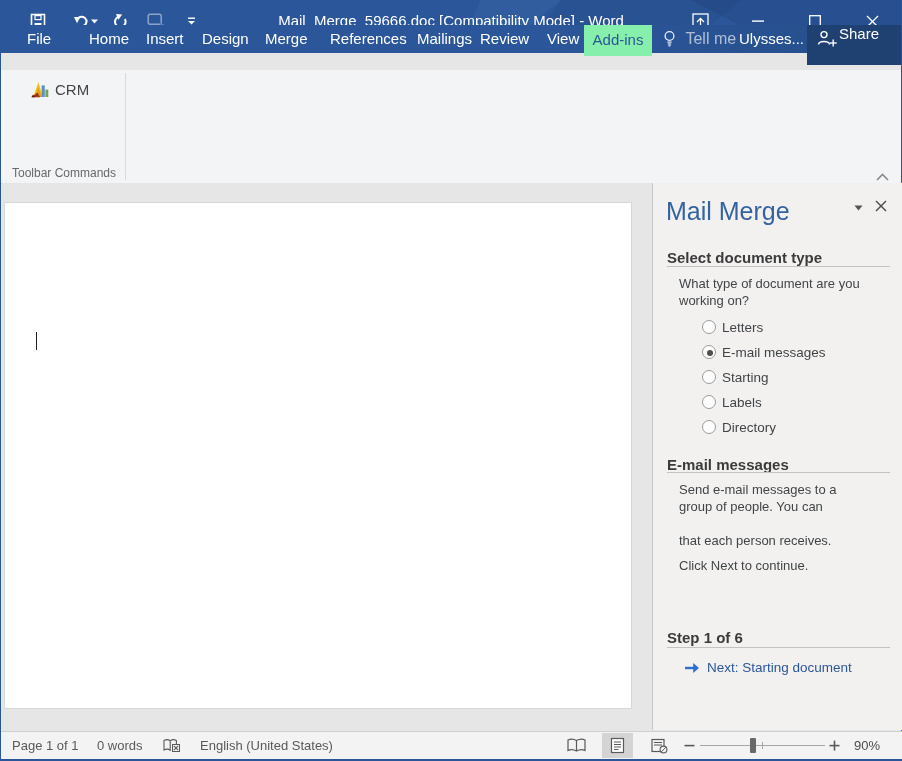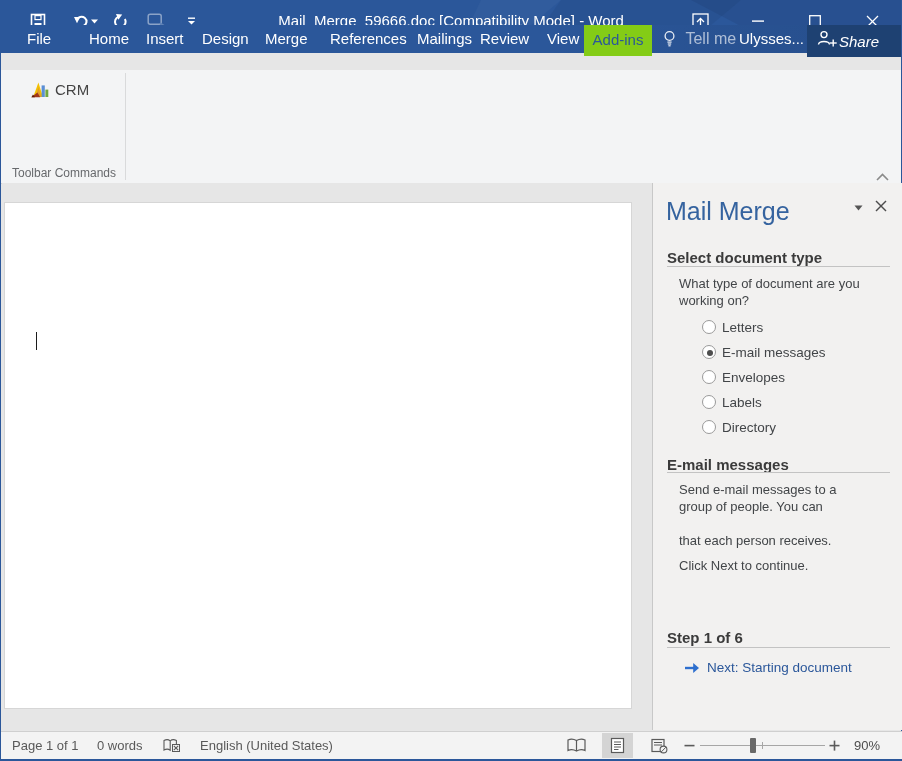--- a/index.html
+++ b/index.html
@@ -16,23 +16,23 @@
   .qat { position:absolute; left:0; top:0; height:42px; }
   .qat-btn { position:absolute; top:13px; width:16px; height:16px; }
   .title { position:absolute; left:0; top:0; width:900px; height:42px; line-height:42px;
            text-align:center; color:#ffffff; font-size:15px; }
   .winbtn { position:absolute; top:0; width:46px; height:42px; display:flex; align-items:center; justify-content:center; }
   
   .tabrow { position:absolute; left:0; top:25px; width:900px; height:28px; background:#2b579a; }
   .tabrow-shade { position:absolute; left:540px; top:0; width:360px; height:28px;
       background:linear-gradient(90deg, rgba(13,28,58,0) 0%, rgba(13,28,58,0.08) 45%, rgba(13,28,58,0.14) 100%); }
   .tab { position:absolute; top:0; height:28px; line-height:28px; color:#ffffff; font-size:15px; white-space:nowrap; }
-  .tab.active { background:#84cc16; color:#2b579a; top:0; height:31px; line-height:29px; text-align:center; z-index:3; }
+  .tab.active { background:#86efac; color:#2b579a; top:0; height:31px; line-height:29px; text-align:center; z-index:3; }
   .tellme { position:absolute; top:0; height:28px; line-height:28px; font-size:16px; color:rgba(255,255,255,0.62); }
-  .share-area { position:absolute; left:806px; top:0; width:94px; height:32px; background:#1e4172; display:flex; align-items:center;font-style:italic; }
+  .share-area { position:absolute; left:806px; top:0; width:94px; height:40px; background:#1e4172; display:flex; align-items:flex-start; }
   .share-label { color:#ffffff; font-size:15px; margin-left:32px; }
   
   .ribbon { position:absolute; left:0; top:70px; width:900px; height:114px; background:#f3f4f5; border-bottom:1px solid #d2d2d2; }
   .crm-btn { position:absolute; left:30px; top:9px; height:20px; display:flex; align-items:center; }
   .crm-label { font-size:15px; color:#444444; margin-left:6px; }
   .group-label { position:absolute; left:0px; top:96px; width:126px; text-align:center; font-size:12px; color:#67696c; }
   .group-sep { position:absolute; left:124px; top:3px; width:1px; height:107px; background:#d9dadb; }
   .ribbon-collapse { position:absolute; left:872px; top:100px; width:18px; height:14px; display:flex; align-items:center; justify-content:center; }
   
   .content { position:absolute; left:1px; top:183px; width:900px; height:547px; }
@@ -232,21 +232,21 @@
         <div class="radio-label">Letters</div>
       </div>
       <div class="radio-row checked" style="top:162px">
         <div class="radio-circle">
             <div class="radio-dot"></div>
           </div>
         <div class="radio-label">E-mail messages</div>
       </div>
       <div class="radio-row" style="top:187px">
         <div class="radio-circle"></div>
-        <div class="radio-label">Envelopes</div>
+        <div class="radio-label">Starting</div>
       </div>
       <div class="radio-row" style="top:212px">
         <div class="radio-circle"></div>
         <div class="radio-label">Labels</div>
       </div>
       <div class="radio-row" style="top:237px">
         <div class="radio-circle"></div>
         <div class="radio-label">Directory</div>
       </div>
 

